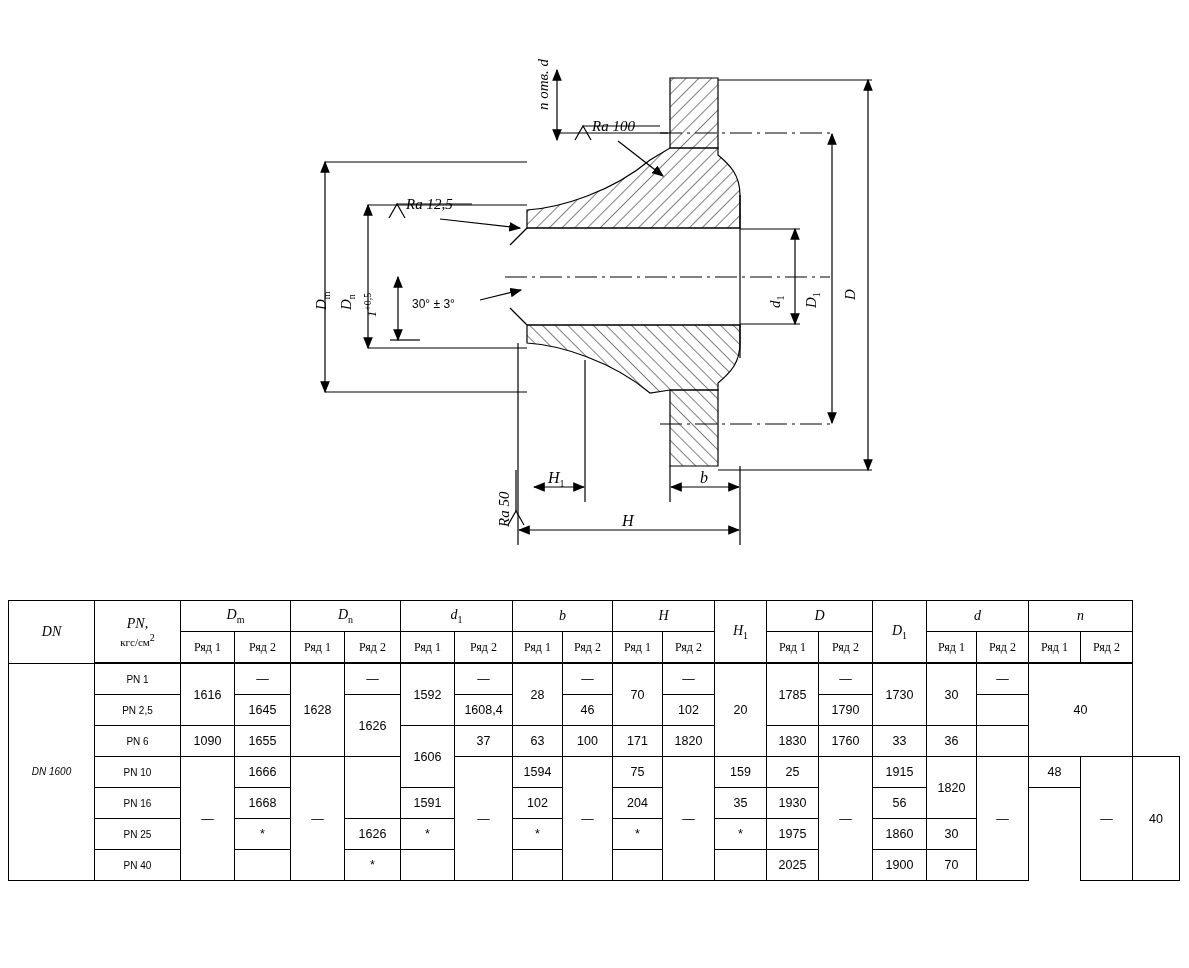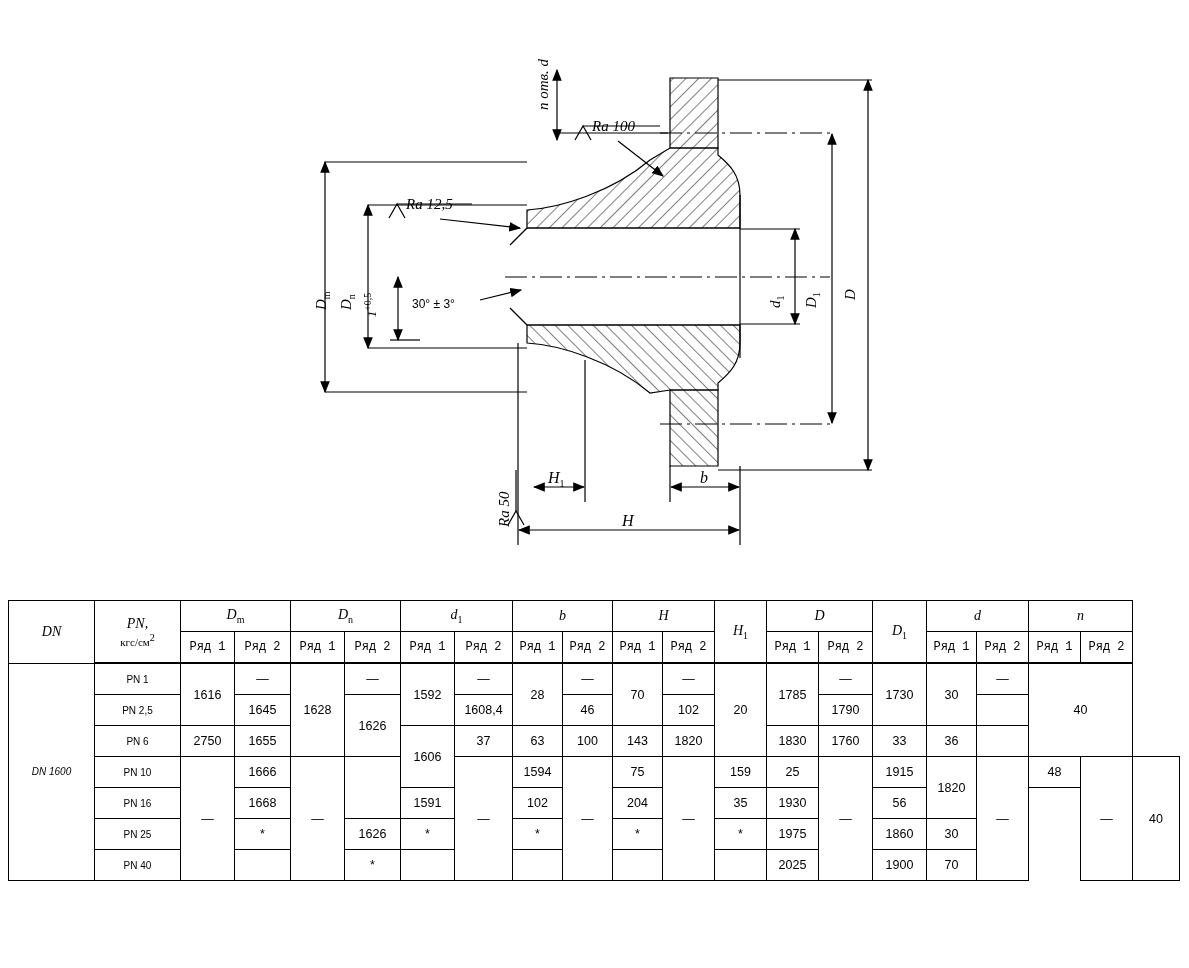--- a/index.html
+++ b/index.html
@@ -81,21 +81,21 @@
     padding: 2px 1px;
     font-weight: normal;
     height: 26px;
     font-family: "Liberation Sans", sans-serif;
   }
   table.spec thead td {
     font-family: "Liberation Serif", serif;
     font-size: 14px;
   }
   table.spec thead td.small {
-    font-family: Liberation Mono, monospace;
+    font-family: Liberation Serif, serif;
     font-size: 12px;
   }
   .thick-bottom {
     border-bottom: 2px solid #000 !important;
   }
   .thick-top {
     border-top: 2px solid #000 !important;
   }
   .outer {
     border: 2px solid #000;
@@ -329,27 +329,27 @@
           <td rowspan="2">1626</td>
           <td>1608,4</td>
           <td>46</td>
           <td>102</td>
           <td>1790</td>
           <td></td>
         </tr>
 
         <tr>
           <td class="pn-cell">PN 6</td>
-          <td>2750</td>
+          <td>1090</td>
           <td>1655</td>
           <td rowspan="2">1606</td>
           <td>37</td>
           <td>63</td>
           <td>100</td>
-          <td>143</td>
+          <td>171</td>
           <td>1820</td>
           <td>1830</td>
           <td>1760</td>
           <td>33</td>
           <td>36</td>
         </tr>
 
         <tr>
           <td class="pn-cell">PN 10</td>
           <td rowspan="4">—</td>

